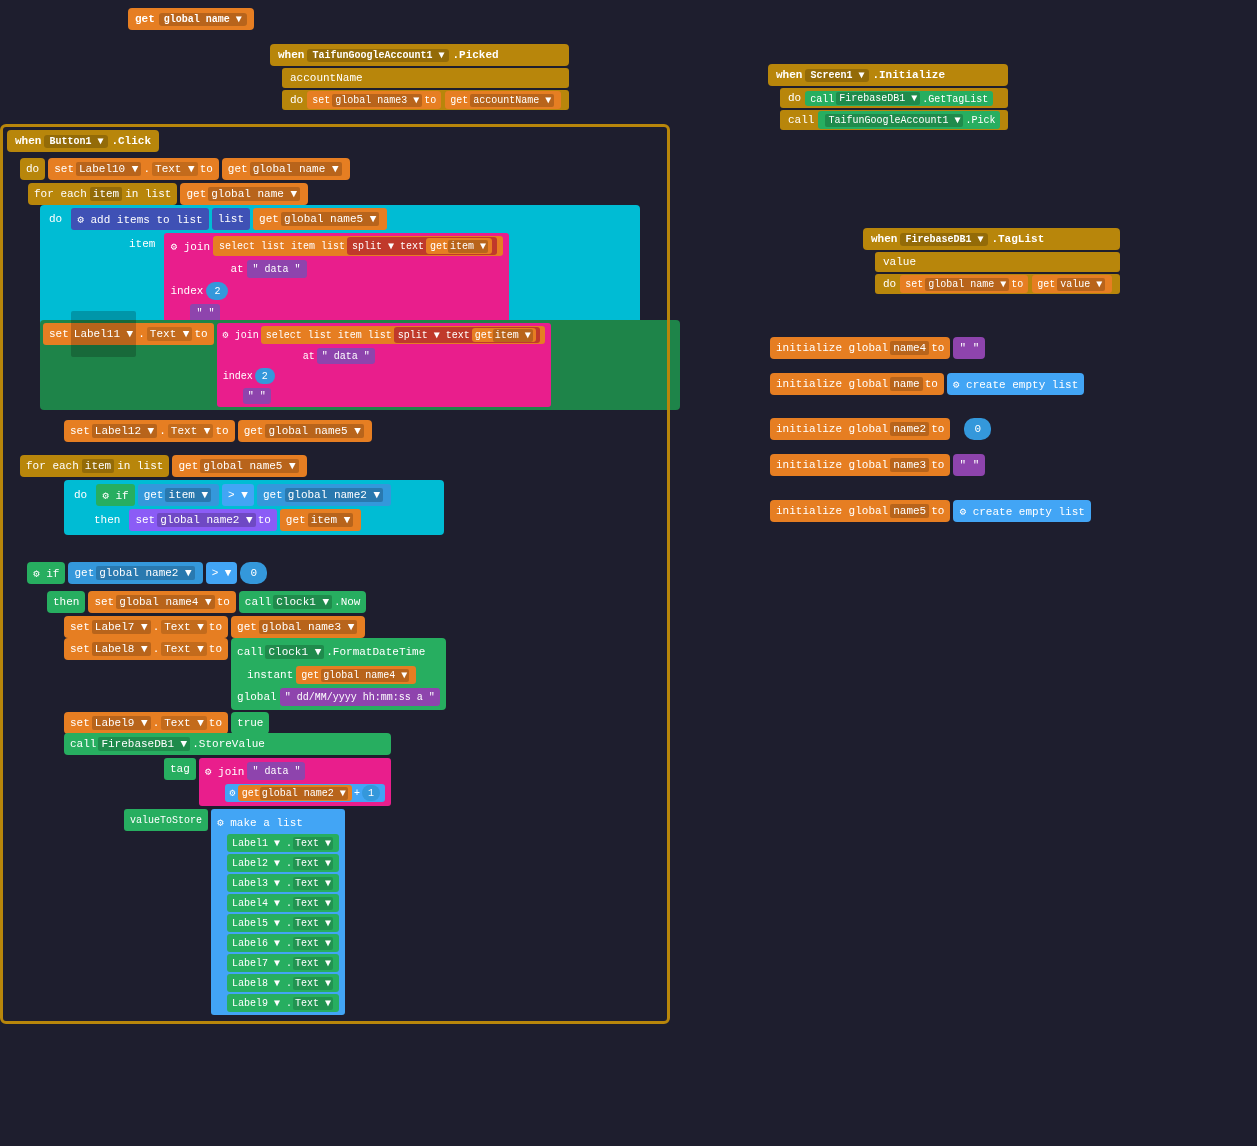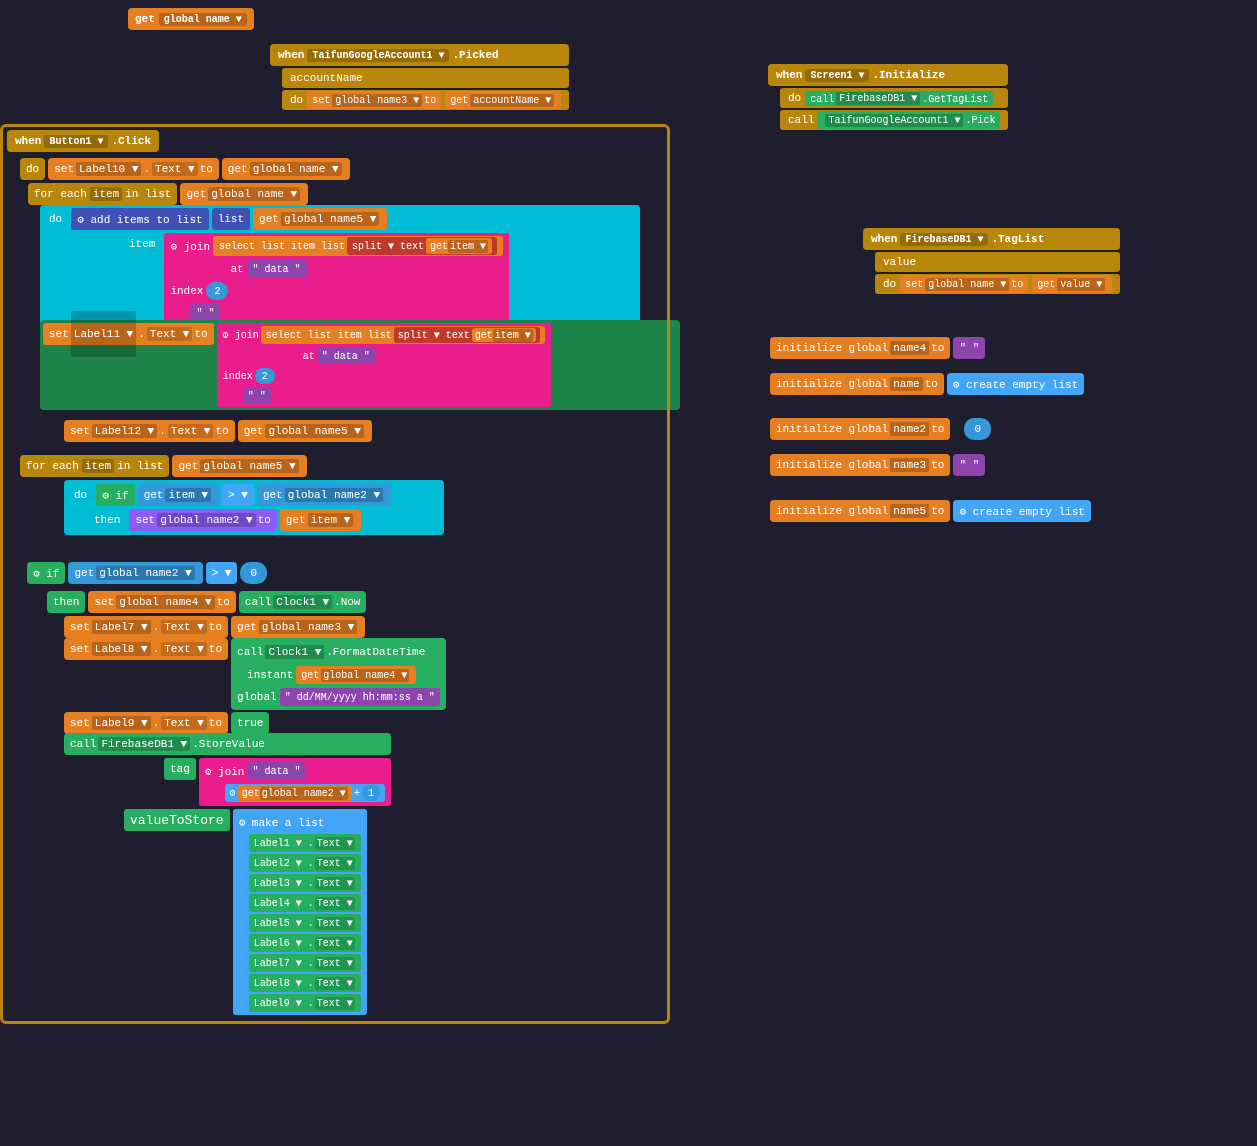--- a/index.html
+++ b/index.html
@@ -319,21 +319,21 @@
               get <span style="background:rgba(0,0,0,0.2);border-radius:2px;padding:1px 2px;">global name2 ▼</span>
             </div>
             +
             <div style="background:#3498db;border-radius:10px;padding:1px 6px;color:#fff;font-size:10px;height:16px;display:flex;align-items:center;">1</div>
           </div>
         </div>
       </div>
     </div>
 
     <div style="display:flex;align-items:flex-start;gap:3px;margin-left:60px;">
-      <div style="background:#27ae60;border-radius:3px;padding:2px 6px;color:#fff;font-size:13px;height:22px;display:flex;align-items:center;">valueToStore</div>
+      <div style="background:#27ae60;border-radius:3px;padding:2px 6px;color:#fff;font-size:10px;height:22px;display:flex;align-items:center;">valueToStore</div>
       <div style="background:#42a5f5;border-radius:3px;padding:3px 6px;color:#fff;font-size:11px;display:flex;flex-direction:column;gap:2px;">
         <div style="height:20px;display:flex;align-items:center;gap:3px;">
           ⚙ make a list
         </div>
 
         <div style="display:flex;flex-direction:column;gap:2px;margin-left:10px;">
           <div style="display:flex;align-items:center;gap:2px;">
             <div style="background:#27ae60;border-radius:3px;padding:1px 5px;color:#fff;font-size:10px;height:18px;display:flex;align-items:center;">
               Label1 ▼ . <span style="background:rgba(0,0,0,0.15);border-radius:2px;padding:1px 2px;margin:0 1px;">Text ▼</span>
             </div>

